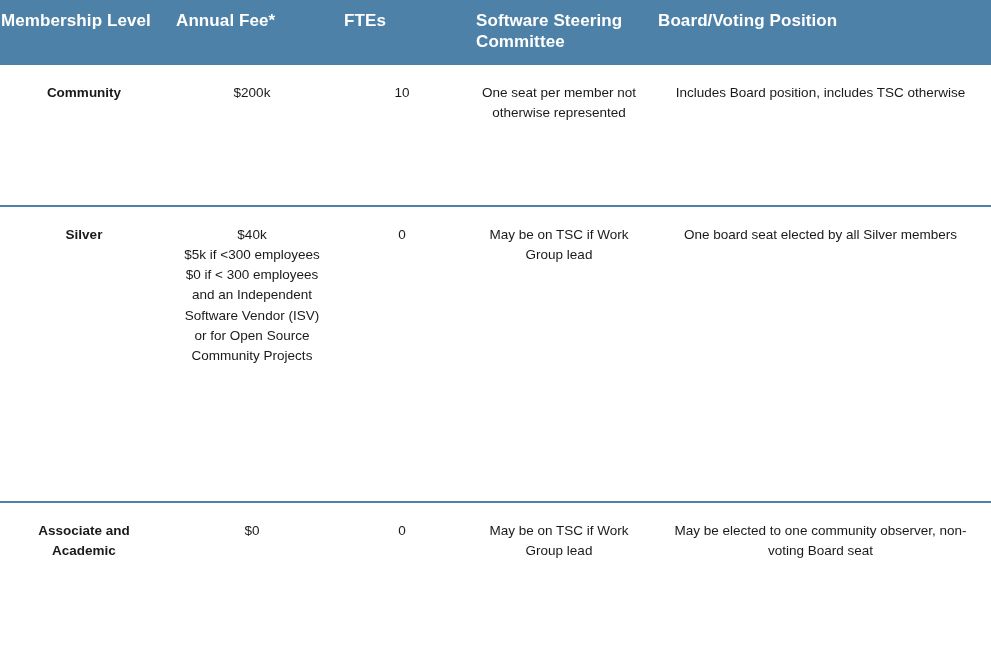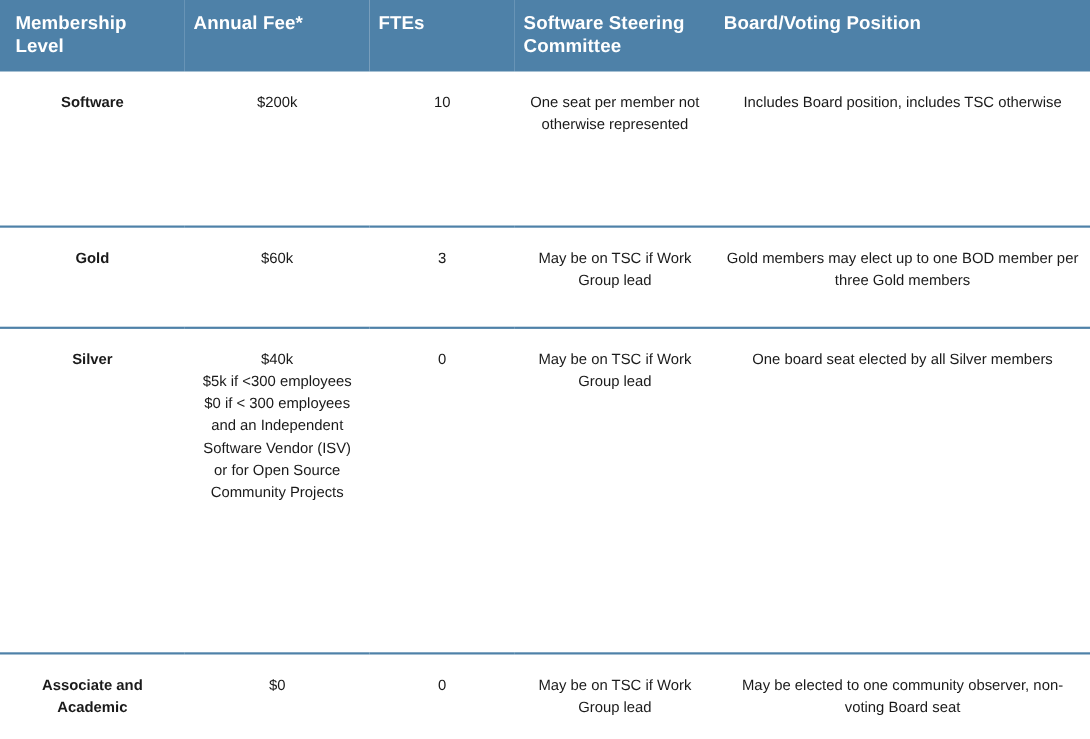--- a/index.html
+++ b/index.html
@@ -28,21 +28,21 @@
     font-size: 17px;
     font-weight: bold;
     text-align: left;
     padding: 10px 8px 12px 8px;
     vertical-align: top;
     line-height: 1.25;
     letter-spacing: 0.1px;
   }
   table.membership thead th.col-level {
     text-align: left;
-    padding-left: 14px;
+    padding-left: 1px;
     margin-top: 48px;
   }
   col.c-level  { width: 168px; }
   col.c-fee    { width: 168px; }
   col.c-ftes   { width: 132px; }
   col.c-tsc    { width: 182px; }
   col.c-board  { width: 341px; }
 
   table.membership tbody td {
     font-size: 13.5px;
@@ -94,36 +94,27 @@
       <tr>
         <th class="col-level">Membership Level</th>
         <th>Annual Fee*</th>
         <th>FTEs</th>
         <th>Software Steering Committee</th>
         <th>Board/Voting Position</th>
       </tr>
     </thead>
     <tbody>
       <tr class="row-platinum">
-        <td class="level-cell">Software</td>
+        <td class="level-cell">Community</td>
         <td class="fee-cell">
           <span class="fee-line">$200k</span>
         </td>
         <td>10</td>
         <td class="tsc-cell">One seat per member not otherwise represented</td>
         <td class="board-cell">Includes Board position, includes TSC otherwise</td>
-      </tr>
-      <tr class="row-gold">
-        <td class="level-cell">Gold</td>
-        <td class="fee-cell">
-          <span class="fee-line">$60k</span>
-        </td>
-        <td>3</td>
-        <td class="tsc-cell">May be on TSC if Work Group lead</td>
-        <td class="board-cell">Gold members may elect up to one BOD member per three Gold members</td>
       </tr>
       <tr class="row-silver">
         <td class="level-cell">Silver</td>
         <td class="fee-cell">
           <span class="fee-line">$40k</span>
           <span class="fee-line">$5k if &lt;300 employees</span>
           <span class="fee-line">$0 if &lt; 300 employees and an Independent Software Vendor (ISV) or for Open Source Community Projects</span>
         </td>
         <td>0</td>
         <td class="tsc-cell">May be on TSC if Work Group lead</td>

